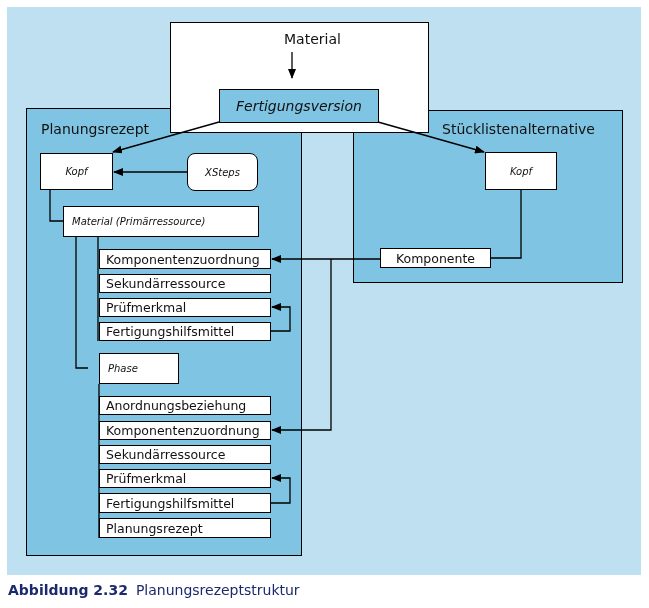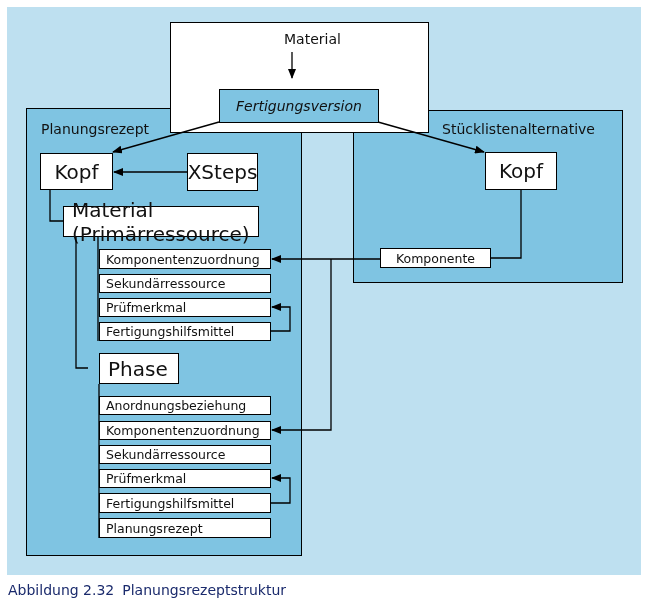--- a/index.html
+++ b/index.html
@@ -2,46 +2,46 @@
 <html><head>
 <meta charset="utf-8">
 <style>
   html, body { margin:0; padding:0; background:#ffffff; }
   body { width:649px; height:608px; position:relative; overflow:hidden;
          font-family:"DejaVu Sans", sans-serif; color:#111; }
   .canvas { position:absolute; left:7px; top:7px; width:634px; height:568px; background:#bee0f0; }
   .abs { position:absolute; box-sizing:border-box; }
   .group { background:#7fc4e2; border:1.5px solid #000; }
   .white { background:#fff; border:1.5px solid #000; }
-  .box { background:#fff; border:1.5px solid #000; display:flex; align-items:center; justify-content:center; font-size:20px; }
+  .box { background:#fff; border:1.5px solid #000; display:flex; align-items:center; justify-content:center; font-size:10px;font-style:italic; }
   .box.left { justify-content:flex-start; padding-left:8px; }
   .sub { background:#fff; border:1.5px solid #000; display:flex; align-items:center; padding-left:6px; font-size:12.5px; box-sizing:border-box; position:absolute; }
   .fv { background:#7fc4e2; border:1.5px solid #000; display:flex; align-items:center; justify-content:center; font-size:14px; }
   .label { position:absolute; font-size:14px; white-space:nowrap; }
   svg.lines { position:absolute; left:0; top:0; width:649px; height:608px; pointer-events:none; }
   .caption { position:absolute; left:8px; top:582px; font-size:14px; color:#1a2a6c; white-space:nowrap; }
-  .caption b { font-weight:normal; margin-right:8px; }
+  .caption b { font-weight:bold; margin-right:8px; }
 </style>
 </head>
 <body>
 
 <div class="canvas"></div>
 
 <div class="abs group" style="left:26px; top:108px; width:276px; height:448px;"></div>
 <div class="label" style="left:41px; top:121px;">Planungsrezept</div>
 
 <div class="abs group" style="left:353px; top:110px; width:270px; height:173px;"></div>
 <div class="label" style="left:442px; top:121px;">Stücklistenalternative</div>
 
 <div class="abs white" style="left:170px; top:22px; width:259px; height:111px;"></div>
 <div class="label" style="left:264px; top:31px;margin-left:20px;">Material</div>
 <div class="abs fv" style="left:219px; top:89px; width:160px; height:34px;font-style:italic;">Fertigungsversion</div>
 
 <div class="abs box" style="left:40px; top:153px; width:73px; height:37px;">Kopf</div>
-<div class="abs box" style="left:187px; top:153px; width:71px; height:38px;">XSteps</div>
+<div class="abs box" style="left:187px; top:153px; width:71px; height:38px;border-radius:8px;">XSteps</div>
 <div class="abs box left" style="left:63px; top:206px; width:196px; height:31px;">Material (Primärressource)</div>
 
 <div class="sub" style="left:99px; top:249px; width:172px; height:20px;">Komponentenzuordnung</div>
 <div class="sub" style="left:99px; top:274px; width:172px; height:19px;">Sekundärressource</div>
 <div class="sub" style="left:99px; top:298px; width:172px; height:19px;">Prüfmerkmal</div>
 <div class="sub" style="left:99px; top:322px; width:172px; height:19px;">Fertigungshilfsmittel</div>
 
 <div class="abs box left" style="left:99px; top:353px; width:80px; height:31px;">Phase</div>
 
 <div class="sub" style="left:99px; top:396px; width:172px; height:19px;">Anordnungsbeziehung</div>

